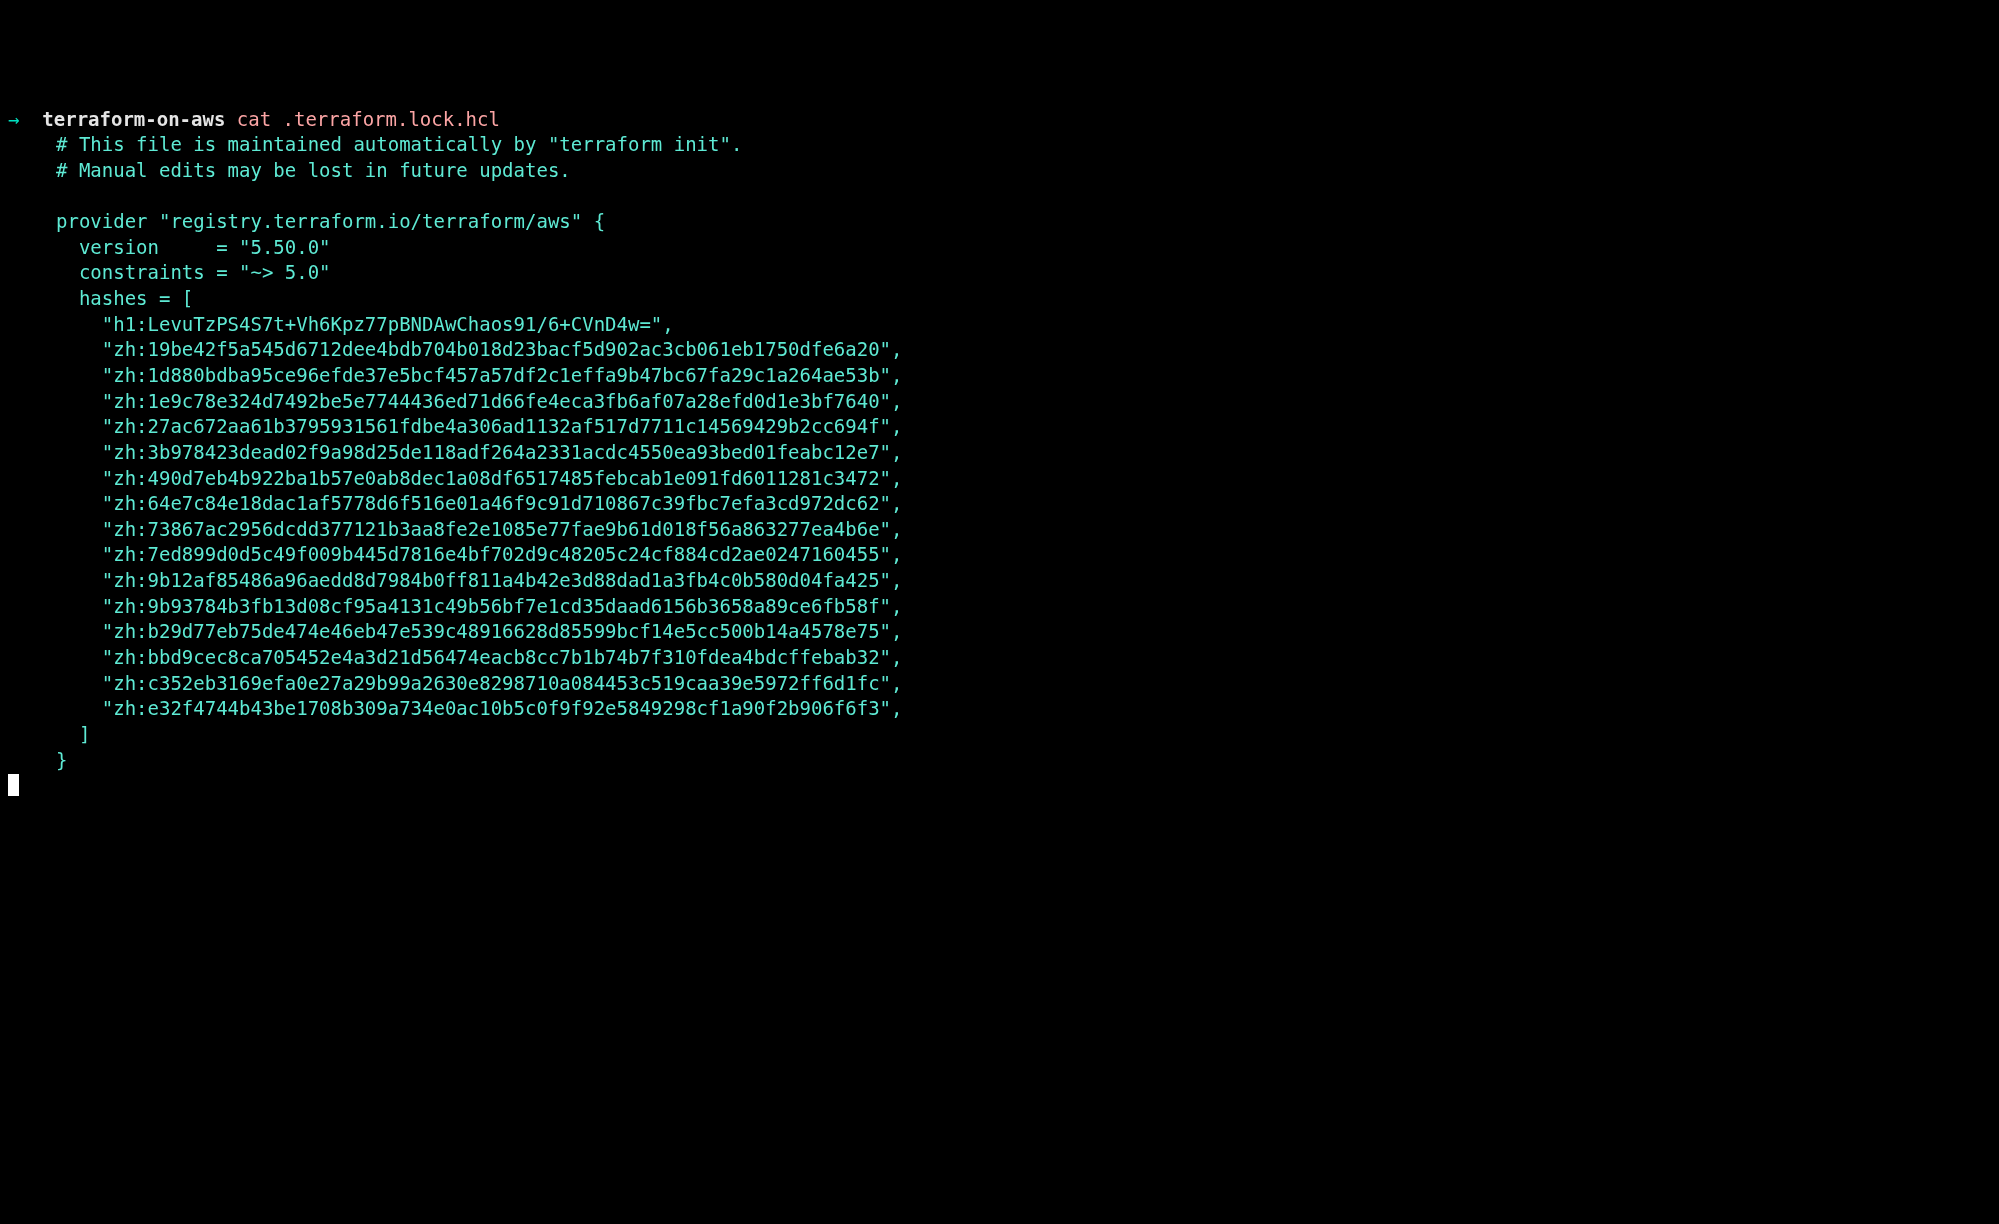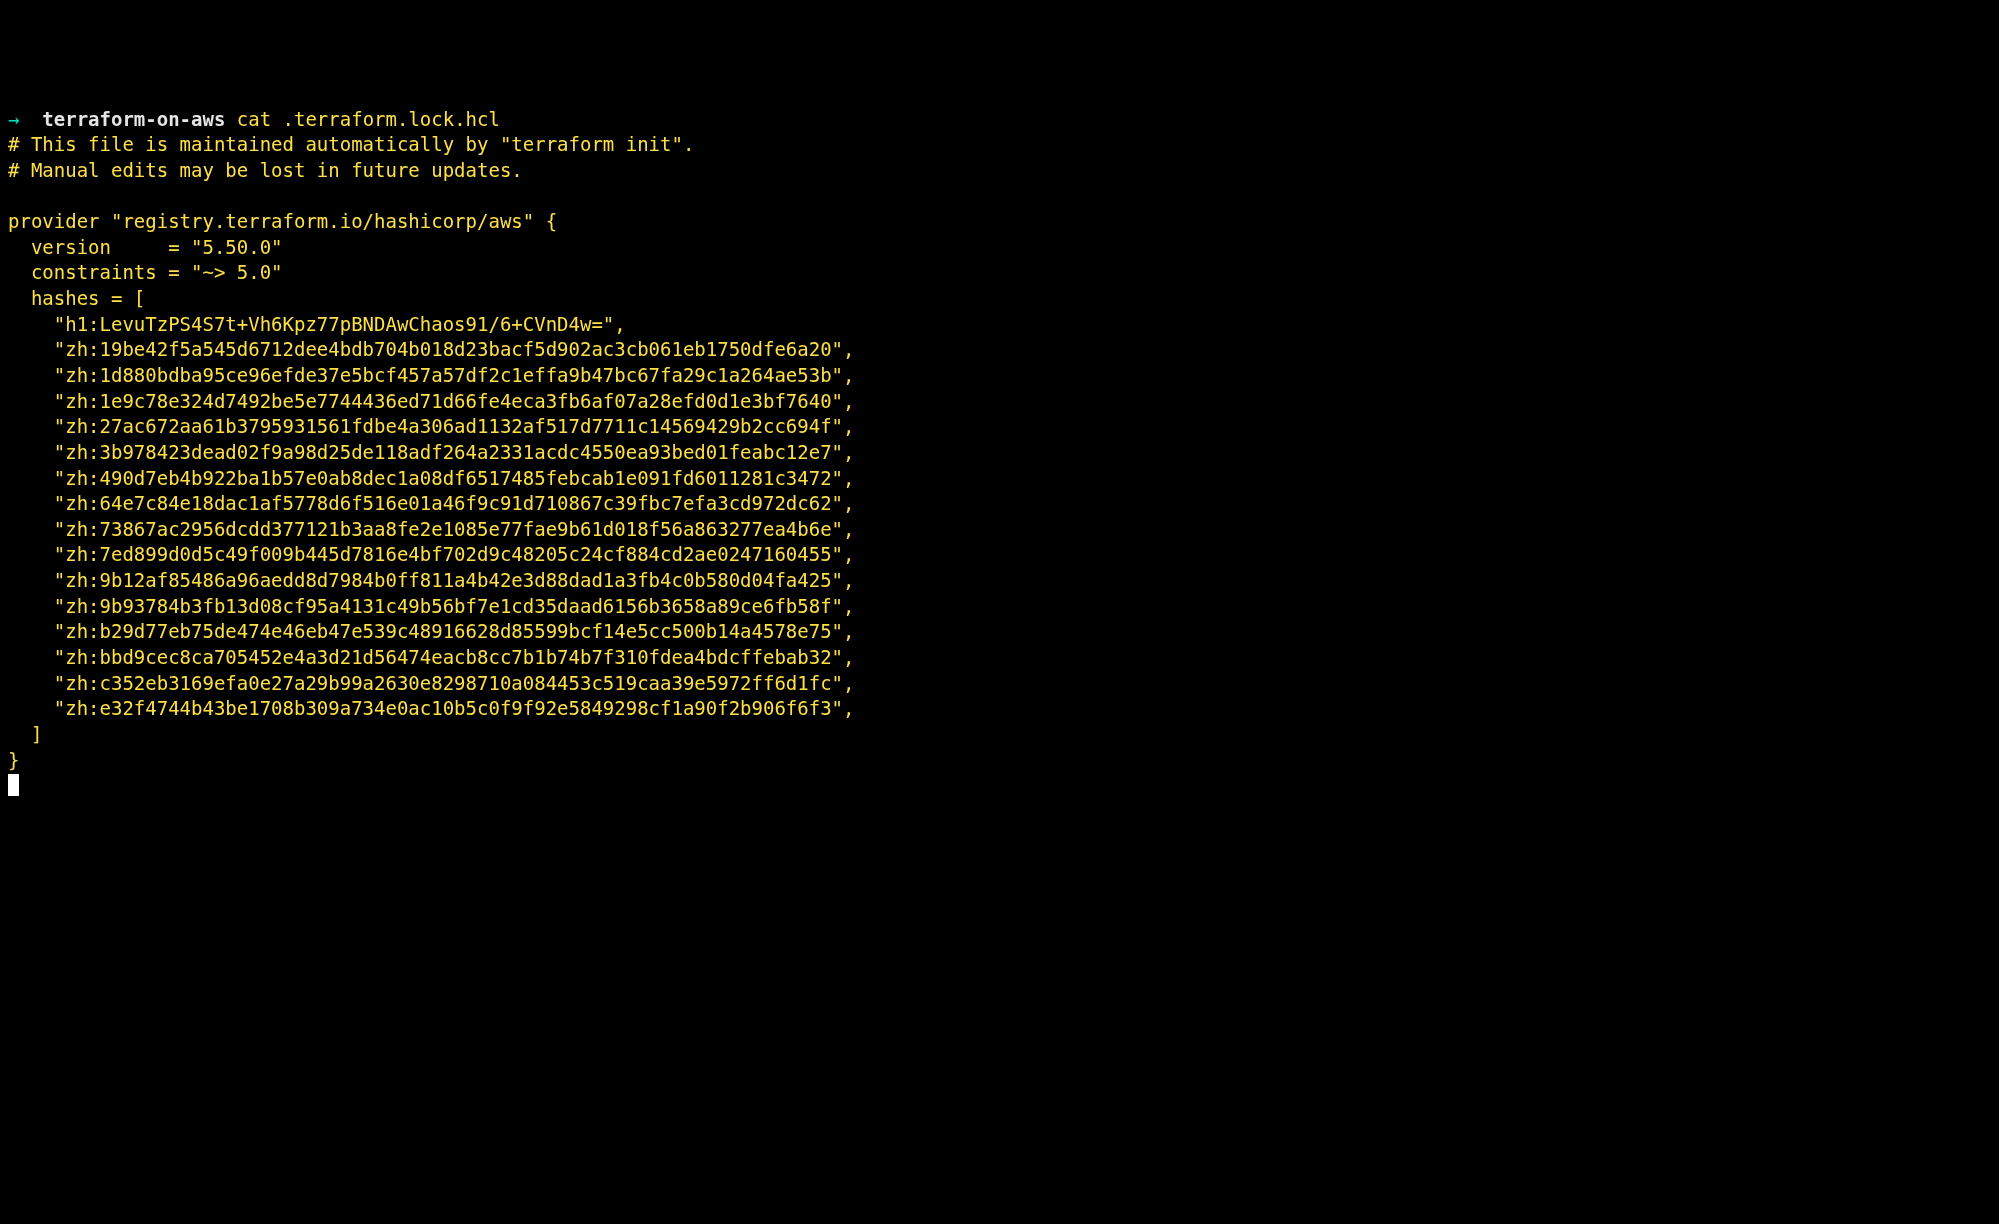--- a/index.html
+++ b/index.html
@@ -14,43 +14,44 @@
       overflow-x: auto;
     }
     .prompt-arrow {
       color: #00e0c0;
     }
     .prompt-dir {
       color: #e5e5e5;
       font-weight: 600;
     }
     .command {
-      color: #fde047;
+      color: #fca5a5;
     }
     .output {
-      color: #fde047;
+      color: #5eead4;
+      margin-left: 48px;
     }
     .cursor {
       display: inline-block;
       width: 11px;
       height: 22px;
       background: #ffffff;
       vertical-align: text-bottom;
     }
   </style>
 </head>
 <body>
 
 
 
 <div><span><span class="prompt-arrow">→  </span><span class="prompt-dir">terraform-on-aws</span><span class="command"> cat .terraform.lock.hcl</span></span>
 <span class="output"># This file is maintained automatically by "terraform init".</span>
 <span class="output"># Manual edits may be lost in future updates.</span>
 
-<span class="output">provider "registry.terraform.io/hashicorp/aws" {</span>
+<span class="output">provider "registry.terraform.io/terraform/aws" {</span>
 <span class="output">  version     = "5.50.0"</span>
 <span class="output">  constraints = "~&gt; 5.0"</span>
 <span class="output">  hashes = [</span>
 <span class="output">    "h1:LevuTzPS4S7t+Vh6Kpz77pBNDAwChaos91/6+CVnD4w=",</span>
 <span class="output">    "zh:19be42f5a545d6712dee4bdb704b018d23bacf5d902ac3cb061eb1750dfe6a20",</span>
 <span class="output">    "zh:1d880bdba95ce96efde37e5bcf457a57df2c1effa9b47bc67fa29c1a264ae53b",</span>
 <span class="output">    "zh:1e9c78e324d7492be5e7744436ed71d66fe4eca3fb6af07a28efd0d1e3bf7640",</span>
 <span class="output">    "zh:27ac672aa61b3795931561fdbe4a306ad1132af517d7711c14569429b2cc694f",</span>
 <span class="output">    "zh:3b978423dead02f9a98d25de118adf264a2331acdc4550ea93bed01feabc12e7",</span>
 <span class="output">    "zh:490d7eb4b922ba1b57e0ab8dec1a08df6517485febcab1e091fd6011281c3472",</span>

